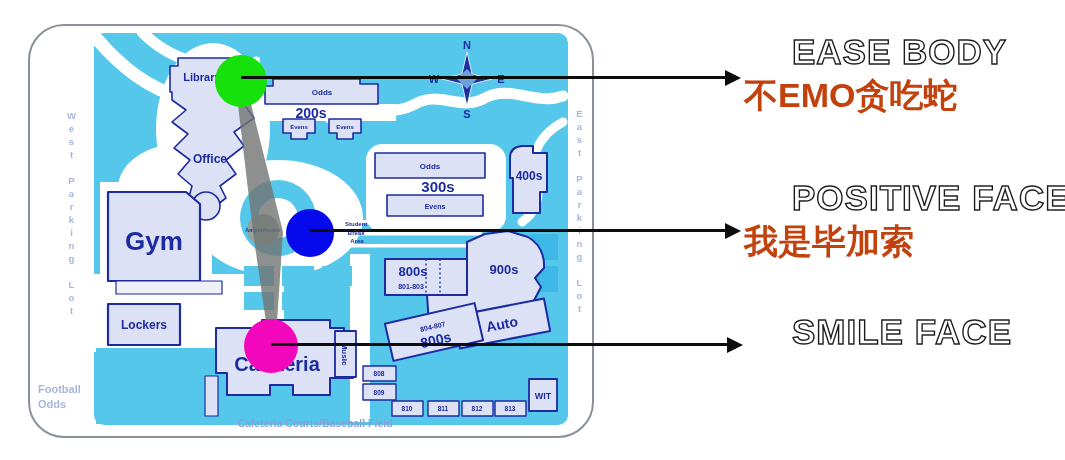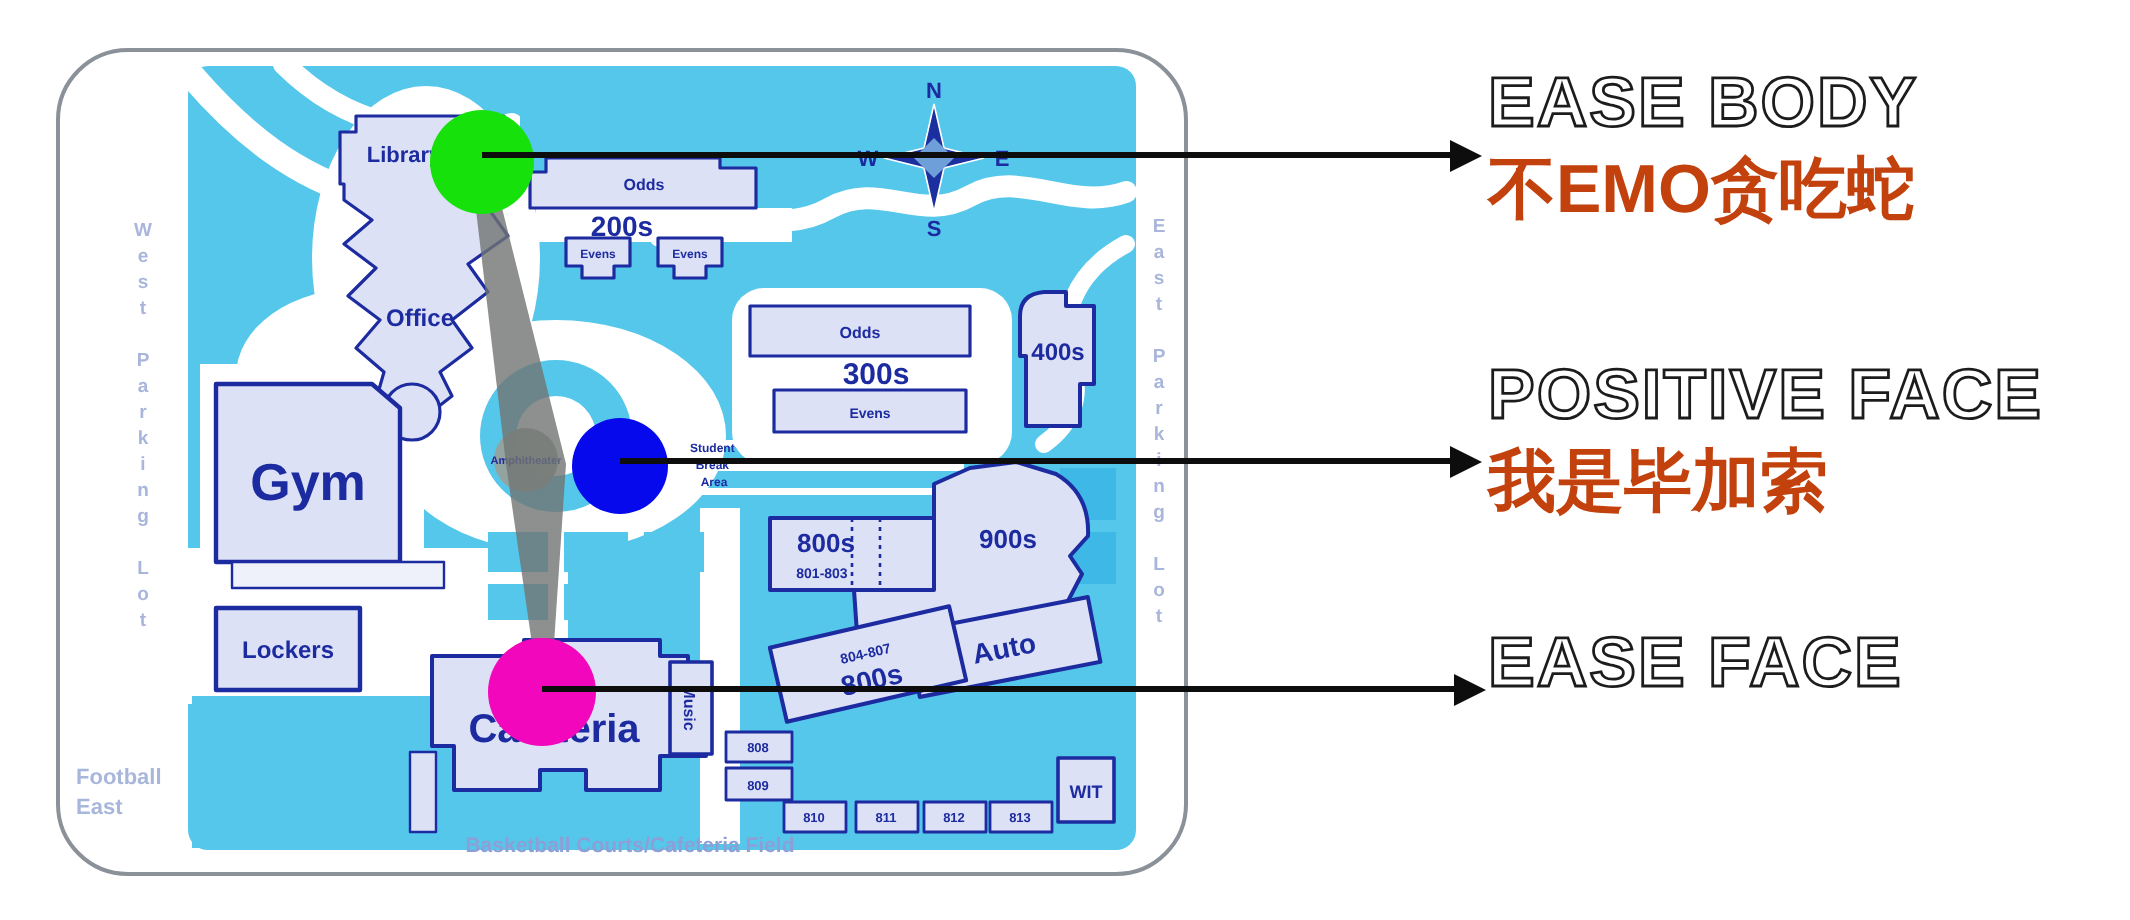--- a/index.html
+++ b/index.html
@@ -15,21 +15,21 @@
   .vtext-east{left:544px;top:82px;}
   .football{position:absolute;left:8px;top:356px;width:64px;font-size:11px;font-weight:700;
             color:#a9b6dc;line-height:1.35;z-index:3;}
   .basketball{position:absolute;left:140px;top:391px;width:290px;text-align:center;
               font-size:10.5px;font-weight:700;color:#8e9ed6;z-index:3;}
   .arrow-line{position:absolute;height:3px;background:#0d0d0d;z-index:6;}
   .arrow-head{position:absolute;width:0;height:0;border-top:8px solid transparent;
               border-bottom:8px solid transparent;border-left:16px solid #0d0d0d;z-index:6;}
   .anno{position:absolute;left:744px;z-index:6;}
   .anno-title{font-size:35px;font-weight:700;letter-spacing:1px;line-height:1.05;color:#3a3a3a;
-              -webkit-text-fill-color:#ffffff;-webkit-text-stroke:1.4px #1c1c1c;white-space:nowrap;}
+              -webkit-text-fill-color:#ffffff;-webkit-text-stroke:1.4px #1c1c1c;white-space:nowrap;margin-left:48px;}
   .anno-sub{font-size:34px;font-weight:900;color:#c2410c;margin-top:6px;line-height:1.1;white-space:nowrap;}
   .a1{top:34px;} .a2{top:180px;} .a3{top:314px;}
 </style>
 </head>
 <body>
 
 <div class="stage">
 
   <div class="map-card">
     <svg width="562" height="410" viewBox="0 0 562 410">
@@ -169,38 +169,38 @@
 
       <polygon points="206,62 217,62 253,206 247,296 236,296 223,206" fill="#707472" fill-opacity="0.8"></polygon>
 
       <circle cx="211" cy="55" r="26" fill="#17e10b"></circle>
       <circle cx="280" cy="207" r="24" fill="#0509ec"></circle>
       <circle cx="241" cy="320" r="27" fill="#f307bd"></circle>
     </svg>
 
     <div class="vtext vtext-west">West Parking Lot</div>
     <div class="vtext vtext-east">East Parking Lot</div>
-    <div class="football">Football East</div>
-    <div class="basketball">Basketball Courts/Cafeteria Field</div>
+    <div class="football">Football Odds</div>
+    <div class="basketball">Cafeteria Courts/Baseball Field</div>
   </div>
 
   <div class="arrow-line" style="left:241px;top:76px;width:484px;"></div>
   <div class="arrow-head" style="left:725px;top:70px;"></div>
 
   <div class="arrow-line" style="left:310px;top:229px;width:415px;"></div>
   <div class="arrow-head" style="left:725px;top:223px;"></div>
 
   <div class="arrow-line" style="left:271px;top:343px;width:456px;"></div>
   <div class="arrow-head" style="left:727px;top:337px;"></div>
 
   <div class="anno a1">
     <div class="anno-title">EASE BODY</div>
     <div class="anno-sub">不EMO贪吃蛇</div>
   </div>
   <div class="anno a2">
     <div class="anno-title">POSITIVE FACE</div>
     <div class="anno-sub">我是毕加索</div>
   </div>
   <div class="anno a3">
-    <div class="anno-title">EASE FACE</div>
+    <div class="anno-title">SMILE FACE</div>
   </div>
 
 </div>
 
 </body></html>

